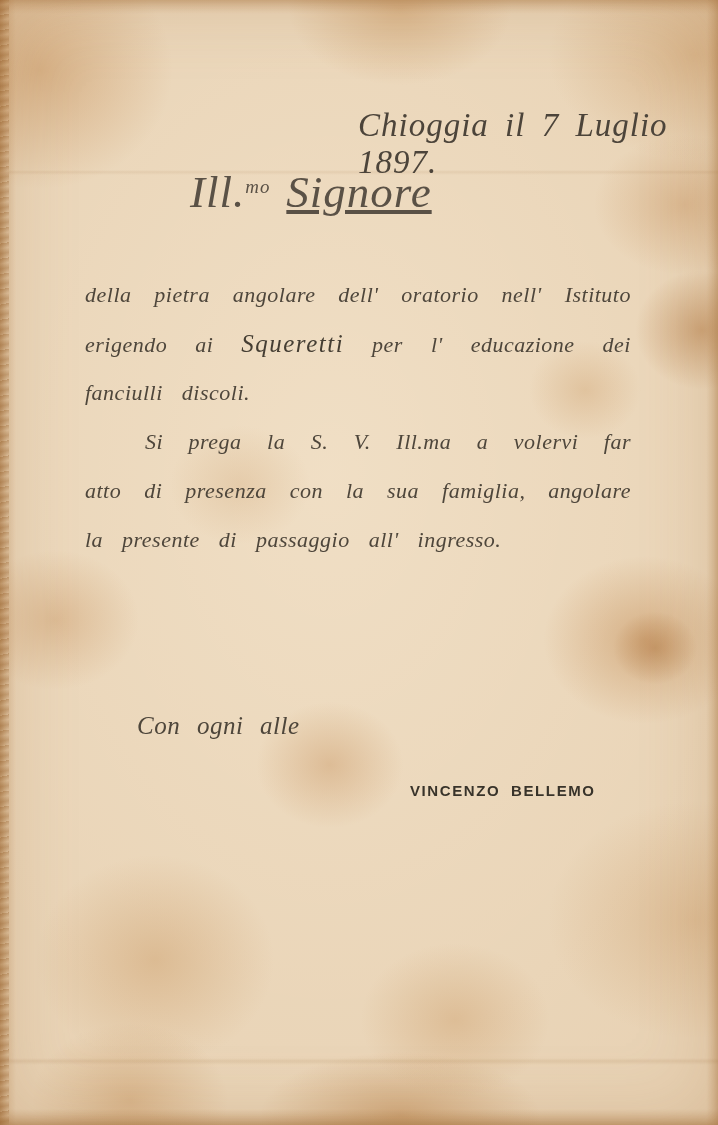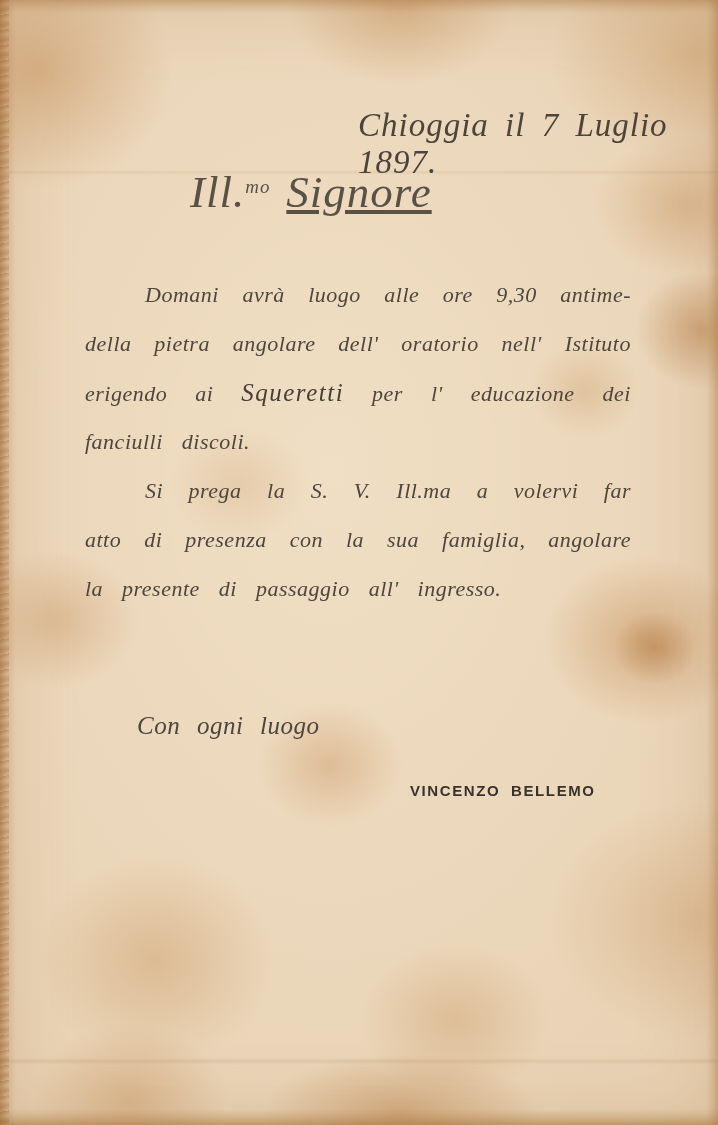--- a/index.html
+++ b/index.html
@@ -140,28 +140,27 @@
 
 <div class="paper">
 
   <div class="date">Chioggia il 7 Luglio 1897.</div>
 
   <div class="salutation">
     <span>Ill.</span><span class="sup">mo</span><span class="sal-title">Signore</span>
   </div>
 
   <div class="body-block">
-      <div class="line indent">Domani avrà luogo alle ore 9,30 antime-</div>
       <div class="line">della pietra angolare dell' oratorio nell' Istituto</div>
       <div class="line"><span>erigendo ai </span><span class="display-word">Squeretti</span><span> per l' educazione dei</span></div>
       <div class="line last">fanciulli discoli.</div>
       <div class="line indent">Si prega la S. V. Ill.ma a volervi far</div>
       <div class="line">atto di presenza con la sua famiglia, angolare</div>
       <div class="line last">la presente di passaggio all' ingresso.</div>
     </div>
 
-  <div class="closing">Con ogni luogo</div>
+  <div class="closing">Con ogni alle</div>
 
   <div class="signature-block">
       <div class="sig-line">VINCENZO BELLEMO</div>
     </div>
 
 </div>
 
 </body></html>

